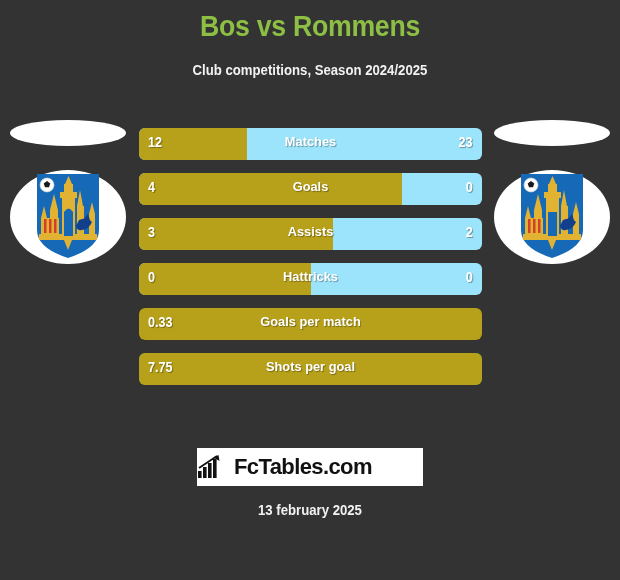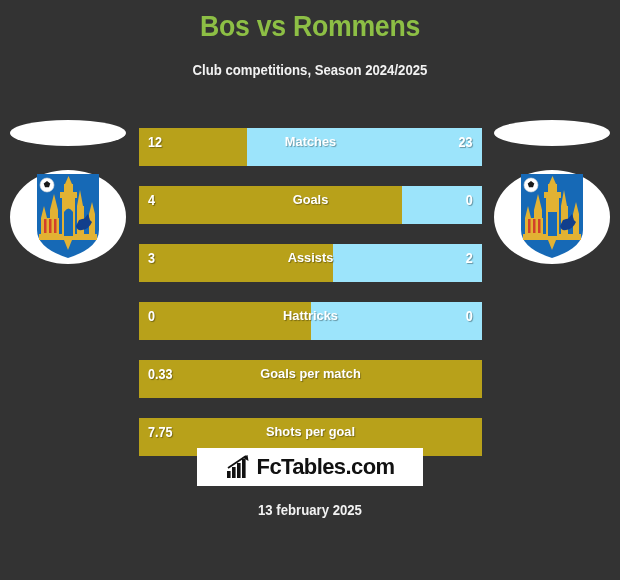--- a/index.html
+++ b/index.html
@@ -84,23 +84,23 @@
 
   
   .bars {
     position: absolute;
     left: 139px;
     top: 128px;
     width: 343px;
   }
   .row {
     position: relative;
-    height: 38px;
-    margin-bottom: 20px;
-    border-radius: 0;
+    height: 32px;
+    margin-bottom: 13px;
+    border-radius: 6px;
     overflow: hidden;
     background: #9ce4fb;
   }
   .row .fill {
     position: absolute;
     left: 0; top: 0; bottom: 0;
     background: #b8a11a;
   }
   .row .lbl {
     position: absolute;
@@ -139,22 +139,22 @@
   
   .brand {
     position: absolute;
     left: 197px;
     top: 448px;
     width: 226px;
     height: 38px;
     background: #ffffff;
     display: flex;
     align-items: center;
-    justify-content: center;
-    gap: 5px;
+    justify-content: flex-start;
+    gap: 11px;
   }
   .brand-icon { width: 26px; height: 24px; display:block; }
   .brand-text {
     color: #111111;
     font-size: 22px;
     font-weight: bold;
     letter-spacing: -0.6px;
   }
   .date {
     position: absolute;

